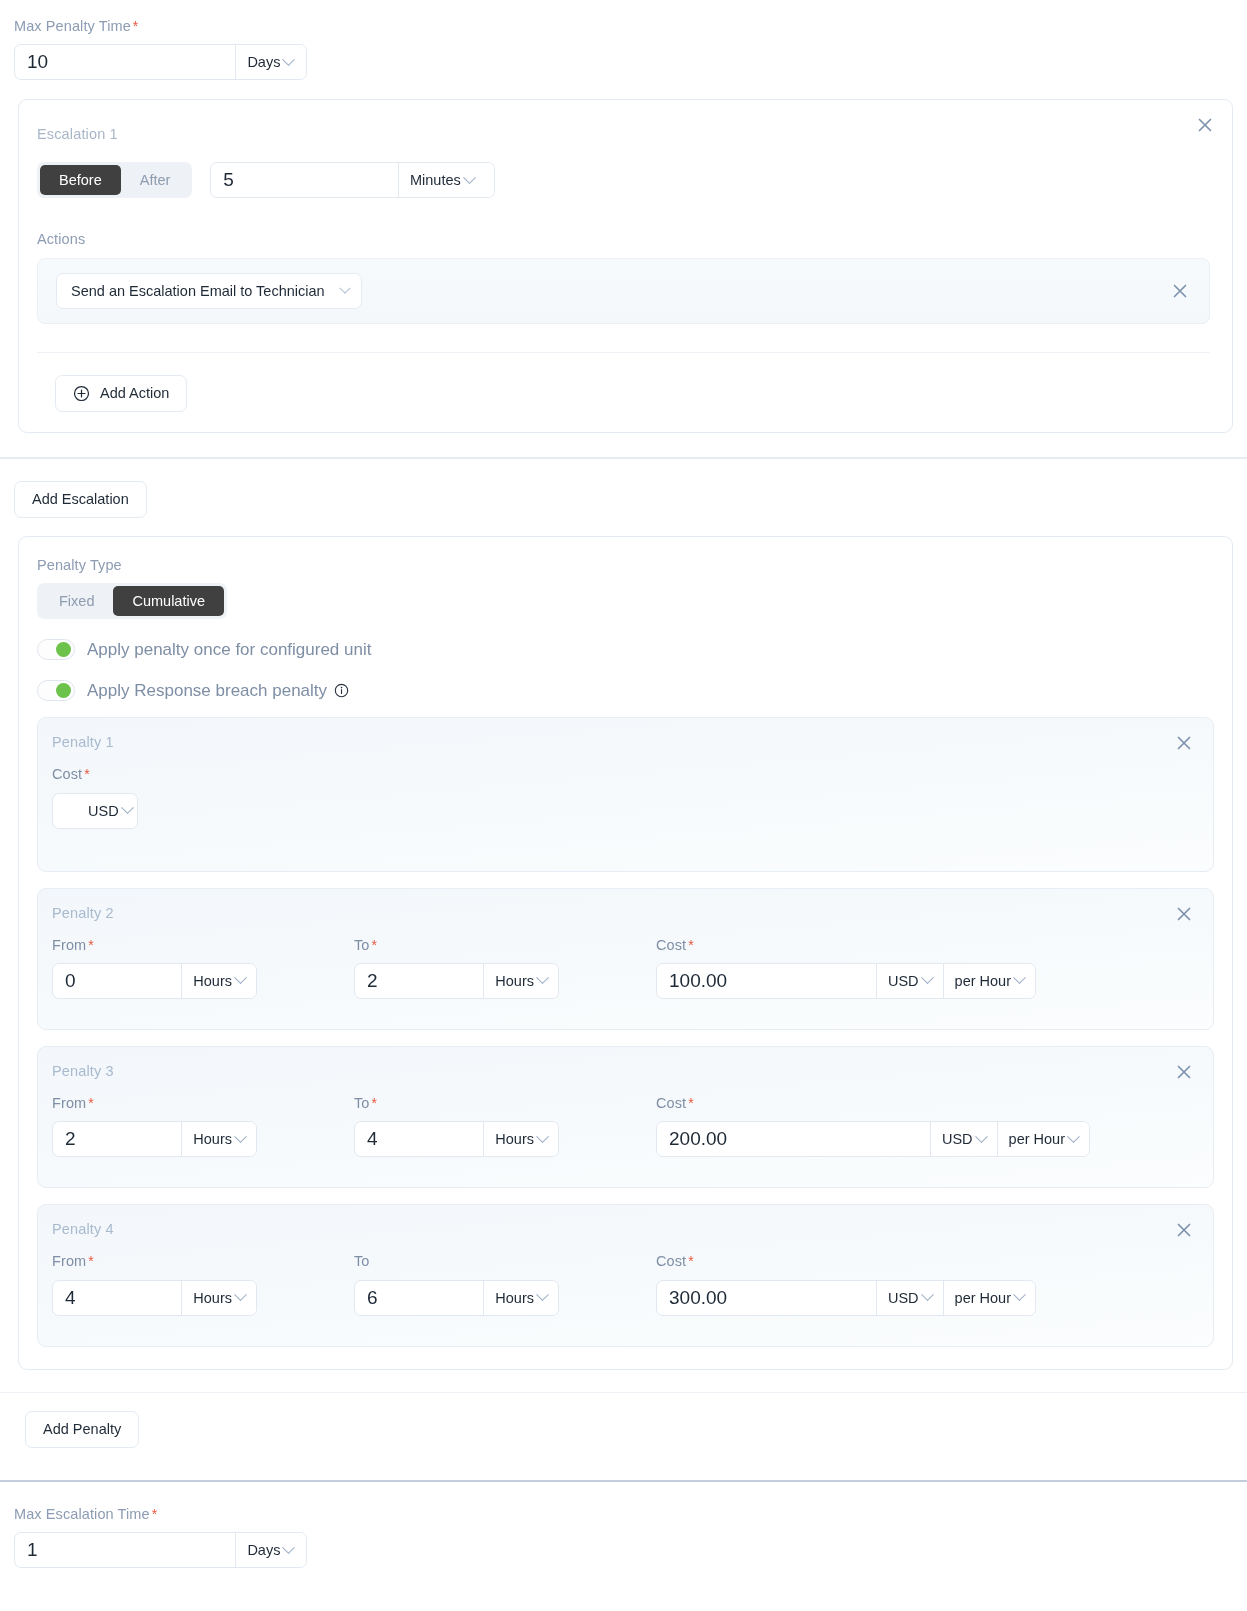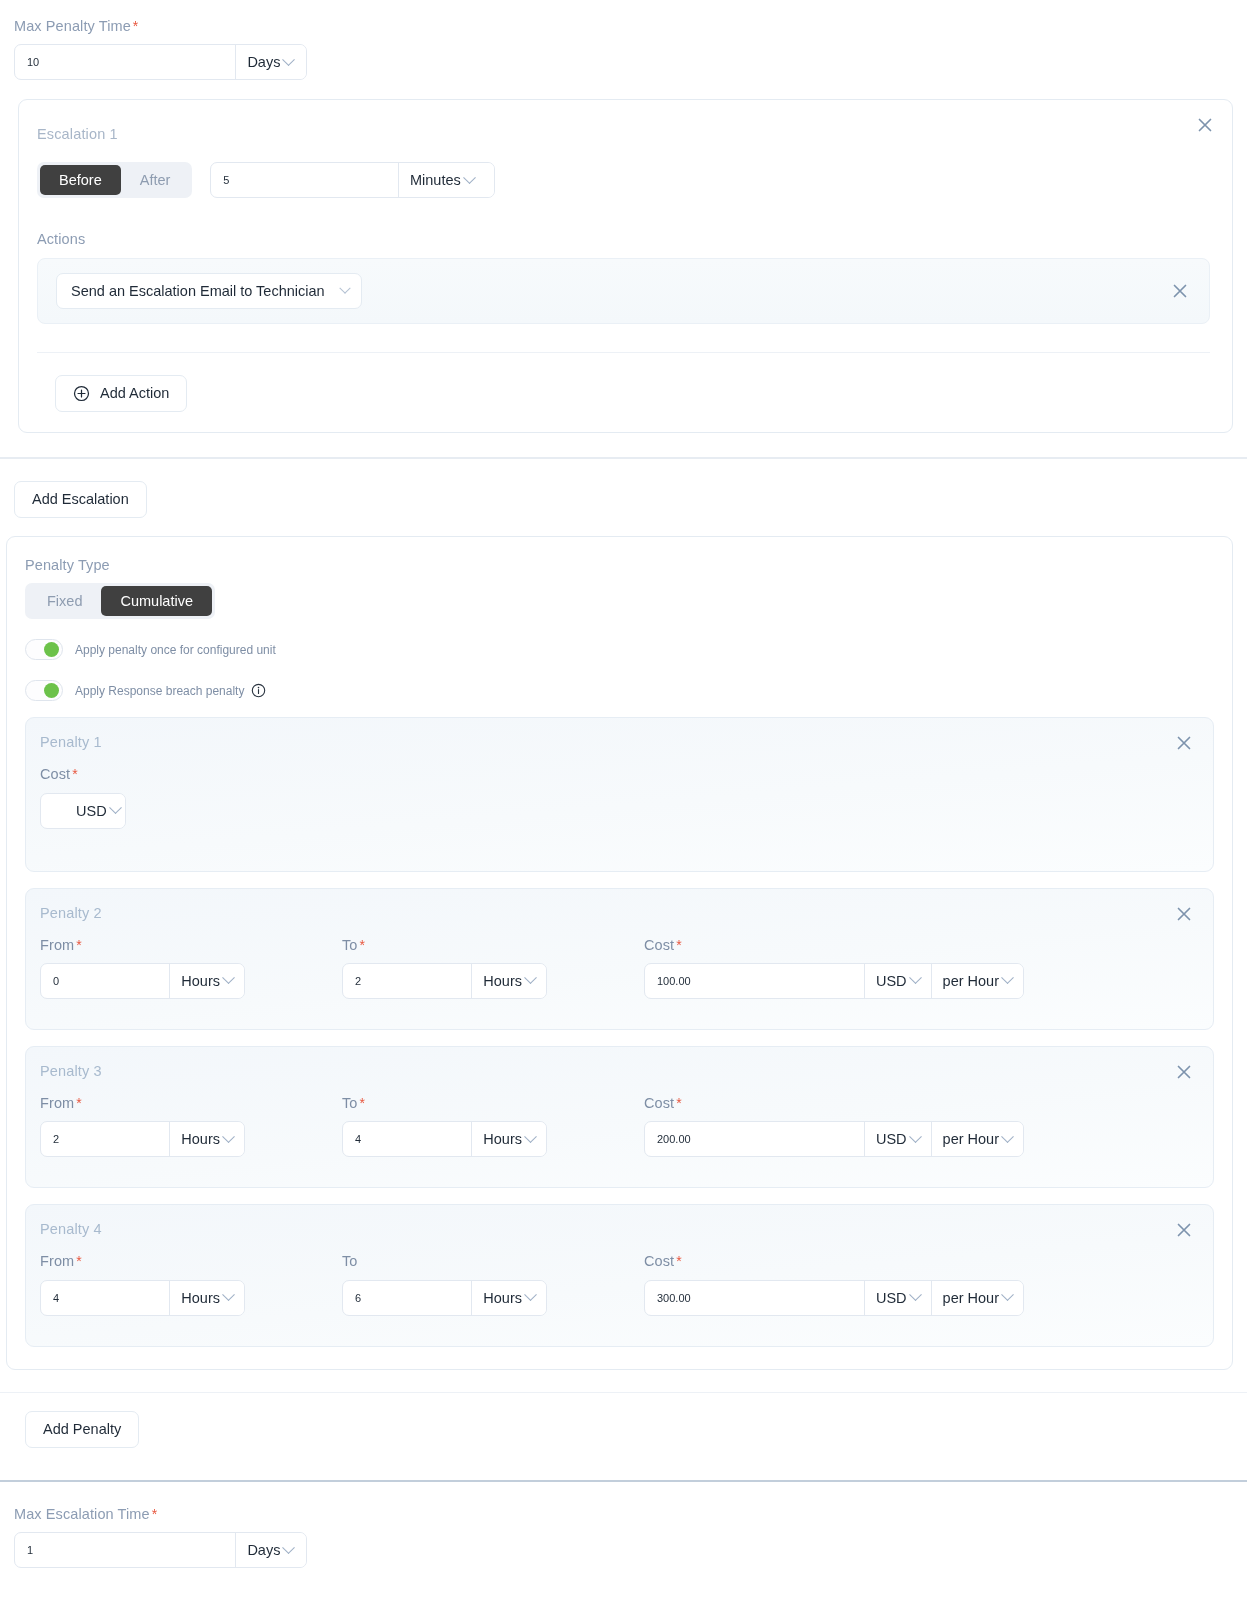--- a/index.html
+++ b/index.html
@@ -35,21 +35,21 @@
     border: 1px solid #e2e8f0;
     border-radius: 7px;
     background: #fff;
     overflow: hidden;
     height: 36px;
   }
   .input-group .txt {
     border: none;
     outline: none;
     font-family: "Liberation Sans", sans-serif;
-    font-size: 11px;
+    font-size: 19px;
     color: #1f2a37;
     padding: 0 12px;
     background: transparent;
     min-width: 0;
   }
   .input-group .sep { width: 1px; background: #e2e8f0; }
   .select-cell {
     display: inline-flex;
     align-items: center;
     gap: 4px;
@@ -154,21 +154,21 @@
     flex: 0 0 auto;
   }
   .toggle .knob {
     position: absolute;
     top: 2px; left: 18px;
     width: 15px; height: 15px;
     border-radius: 50%;
     background: #6cc24a;
   }
   .toggle-label {
-    font-size: 12px;
+    font-size: 17px;
     color: #7e8ea5;
     display: inline-flex;
     align-items: center;
     gap: 7px;
   }
   .info-icon {
     width: 15px; height: 15px;
     display: inline-block;
     cursor: pointer;
   }
@@ -213,21 +213,21 @@
   .chev-sm {
     display: inline-block;
     width: 8px; height: 8px;
     border-right: 1.4px solid #b3c1d2;
     border-bottom: 1.4px solid #b3c1d2;
     transform: rotate(45deg) translate(-2px,-2px);
   }
 
   
   .penalty-container {
-    margin: 0 14px 0 6px;
+    margin: 0 14px 0 18px;
     padding: 20px 18px 22px 18px;
   }
   .penalty-card {
     border: 1px solid #e6edf4;
     border-radius: 9px;
     background: linear-gradient(175deg,#f3f7fb 0%,#f7fafc 55%,#fbfdfe 100%);
     position: relative;
     padding: 16px 18px 30px 14px;
     margin-top: 16px;
   }
@@ -448,21 +448,21 @@
             <input class="txt" style="width: 0px; flex: 1 1 auto;" value="4">
             <div class="sep"></div>
             <div class="select-cell">
               <span>Hours</span>
               <i class="chev"></i>
             </div>
           </div>
         </div>
         <div class="field-col">
           <span class="field-label" style="color:#7e8ea5;"><span>Cost</span><span class="req">*</span></span>
-          <div class="input-group" style="width:380px;">
+          <div class="input-group" style="width:434px;">
             <input class="txt" style="width: 0px; flex: 1 1 auto;" value="200.00">
             <div class="sep"></div>
             <div class="select-cell">
               <span>USD</span>
               <i class="chev"></i>
             </div>
             <div class="sep"></div>
             <div class="select-cell">
               <span>per Hour</span>
               <i class="chev"></i>

